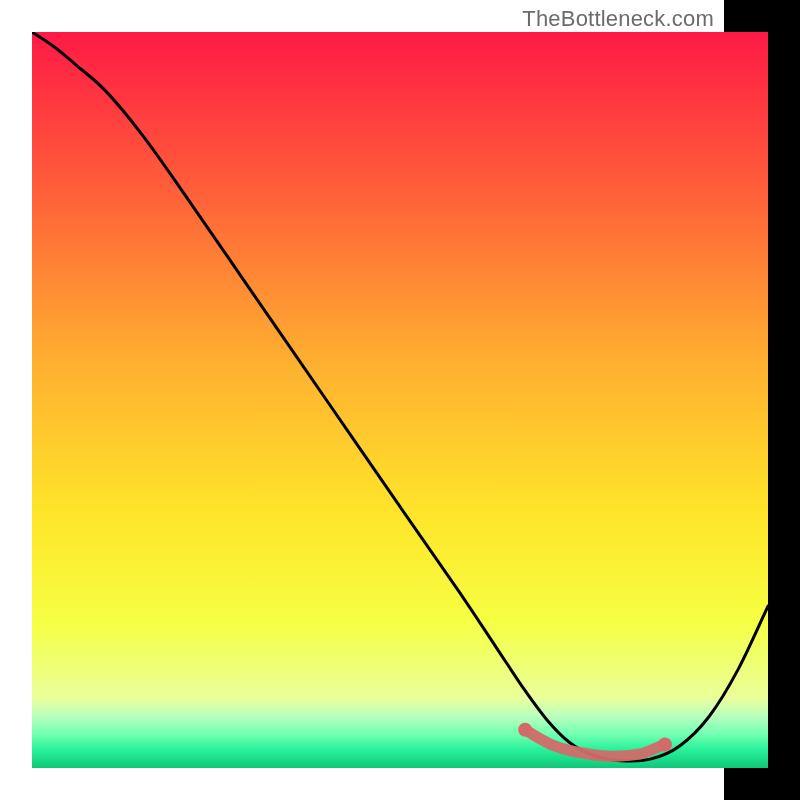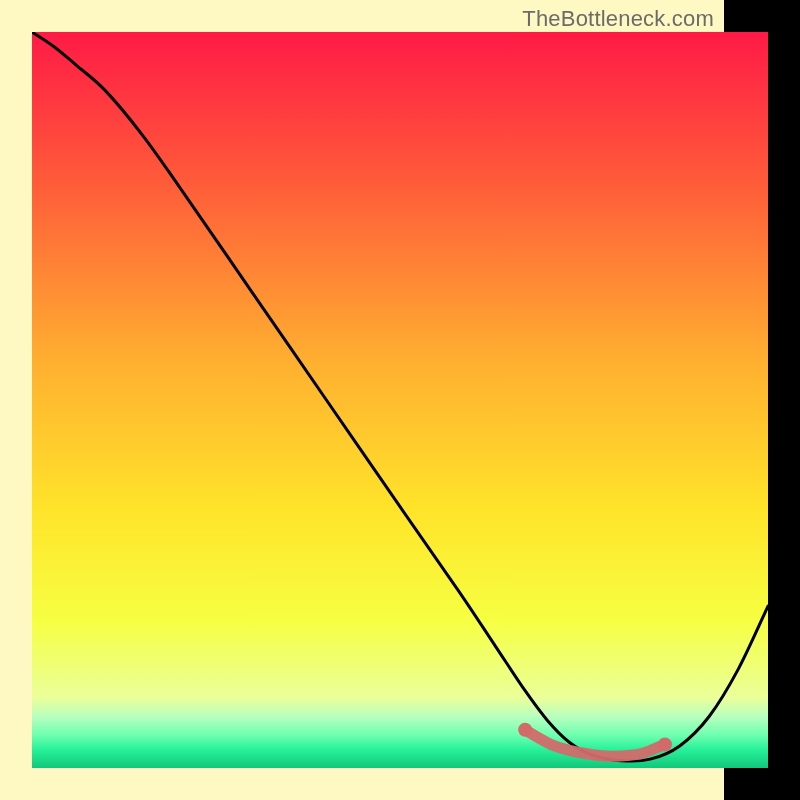--- a/index.html
+++ b/index.html
@@ -9,21 +9,21 @@
     height: 800px;
     background: #000;
     overflow: hidden;
     font-family: Arial, Helvetica, sans-serif;
   }
   .frame {
     position: absolute;
     top: 0; left: 0;
     width: 724px;
     height: 800px;
-    background: #fef9c3;
+    background: #ffffff;
   }
   .plot {
     position: absolute;
     top: 32px;
     left: 32px;
     width: 736px;
     height: 736px;
     overflow: hidden;
   }
   .watermark {

